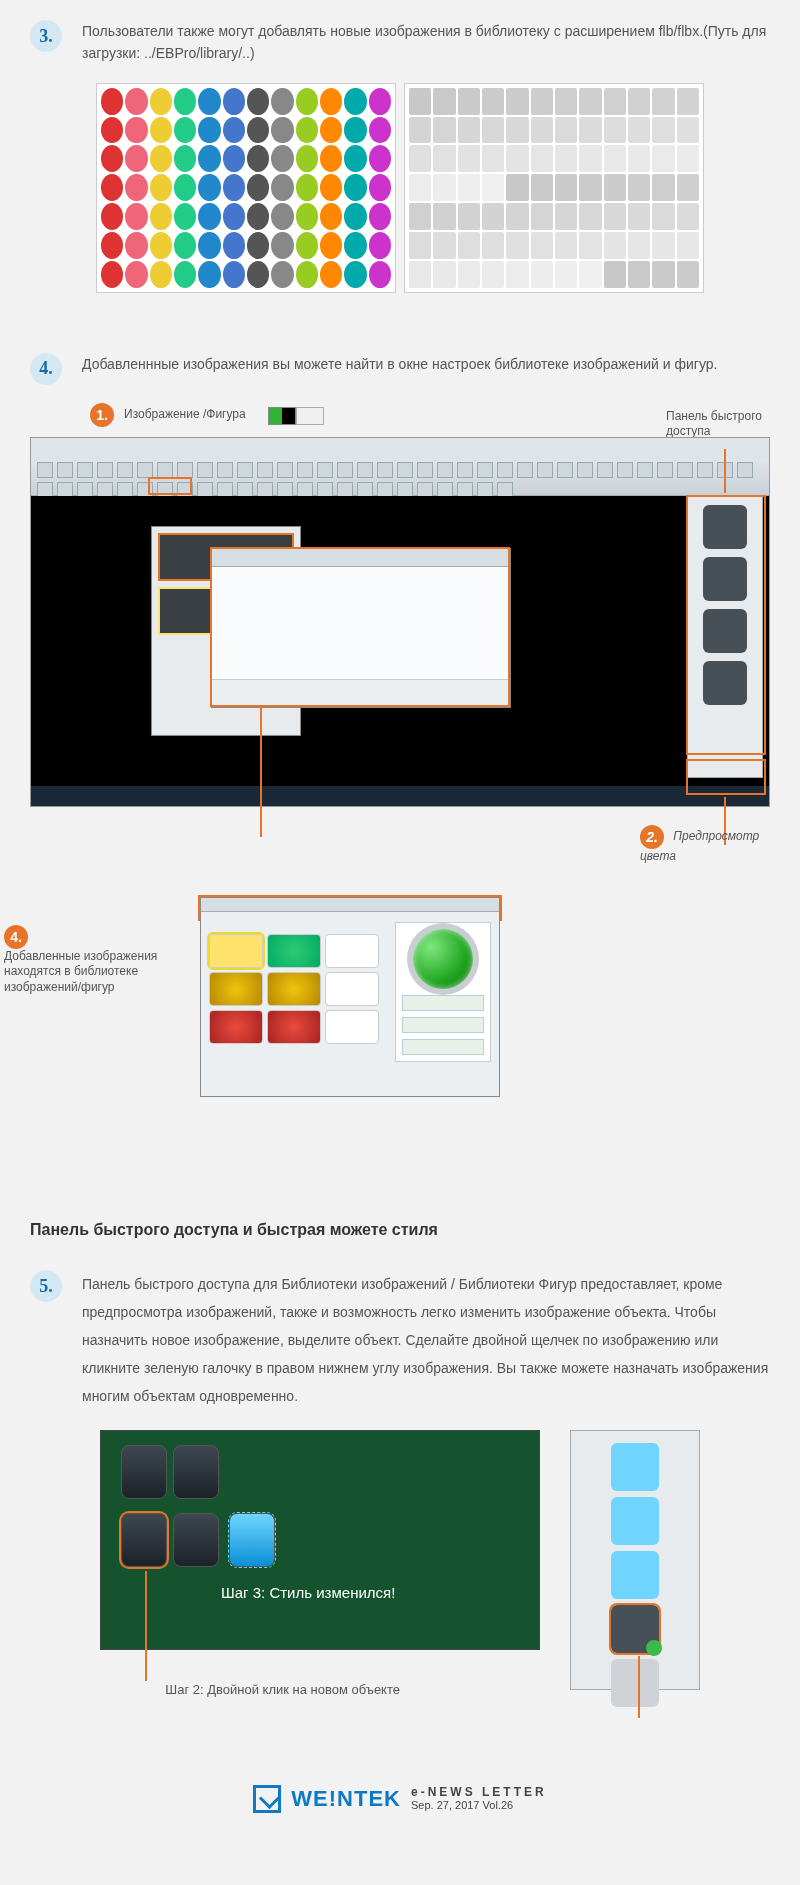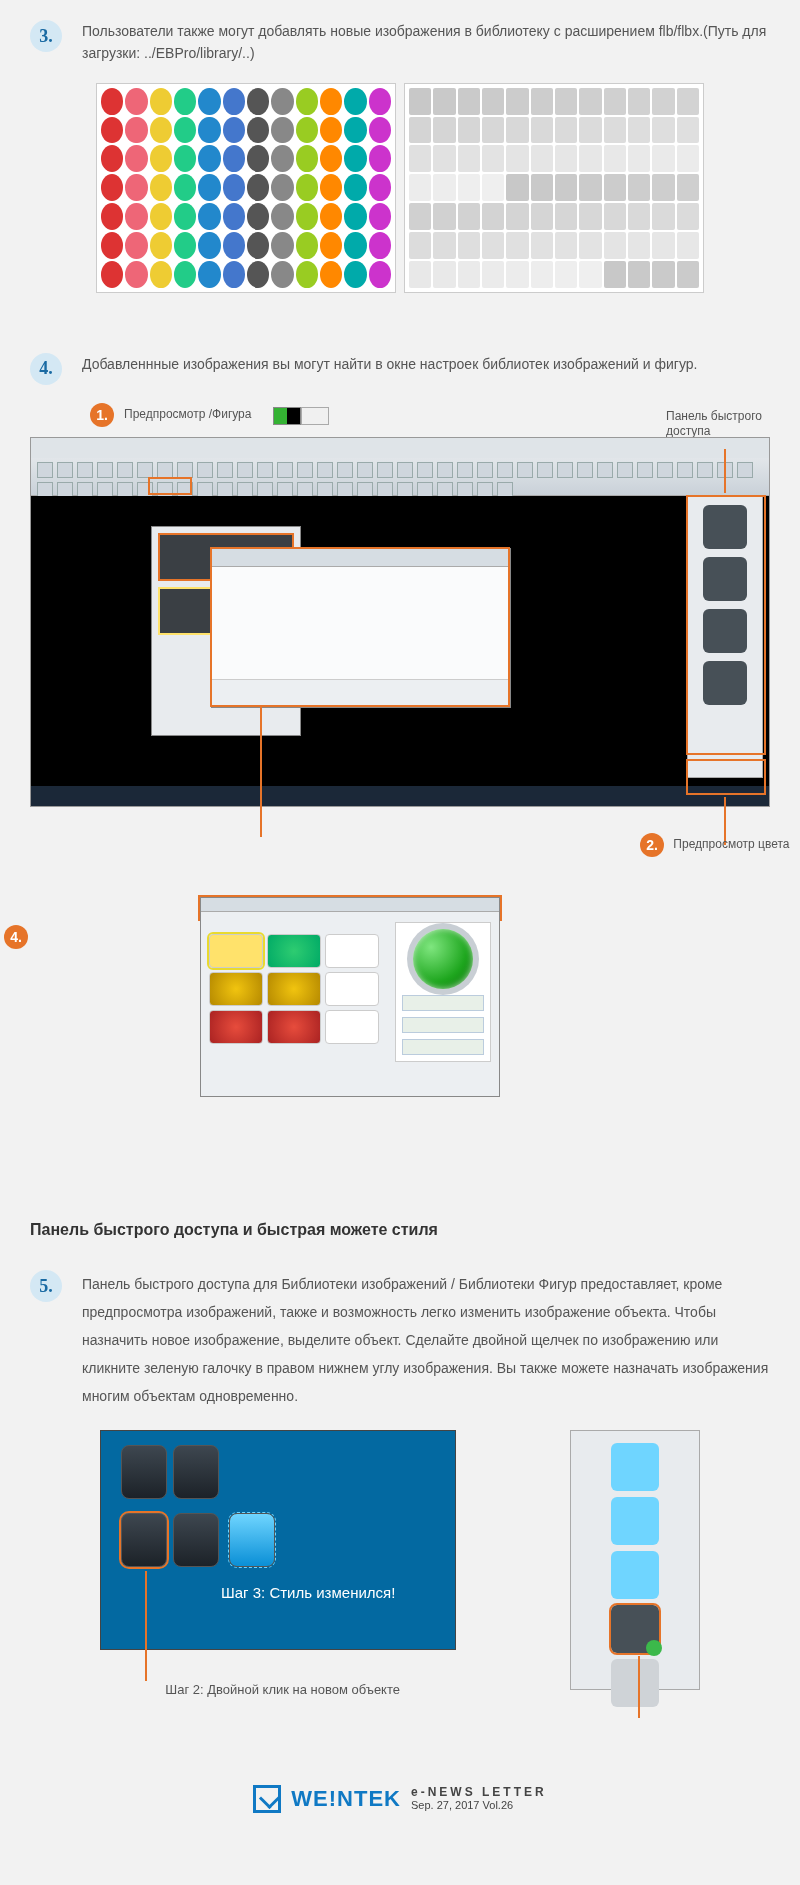--- a/index.html
+++ b/index.html
@@ -84,21 +84,21 @@
   .lib-popup .sel2 { outline:2px solid #e9da2e; }
   .lib-popup .preview { position:absolute; right:8px; top:24px; width:96px; height:140px;
                         background:#fff; border:1px solid #ccc; display:flex; flex-direction:column;
                         align-items:center; padding:6px; gap:6px;}
   .big-btn { width:60px; height:60px; border-radius:50%; background:radial-gradient(circle at 30% 30%,#7fe67f,#1ea61e 60%,#0c6e0c);
              box-shadow: inset 0 0 6px rgba(255,255,255,.7), 0 0 0 6px #c8ced4;}
   .mini-row { width:100%; height:16px; background:#e8f0e8; border:1px solid #bcd; font-size:8px; text-align:center;}
 
   
   .style-shot { width:600px; margin:20px auto 10px; position:relative; }
-  .dark-canvas { width:356px; height:220px; background:#0369a1; border:1px solid #444; position:relative; }
+  .dark-canvas { width:440px; height:220px; background:#14532d; border:1px solid #444; position:relative; }
   .dark-canvas .obj { position:absolute; width:46px; height:54px; border-radius:8px;
                       background:linear-gradient(#3e4750,#1c2228); border:1px solid #555;}
   .dark-canvas .obj.blue { background:linear-gradient(#6fd5ff,#0a8fd6);}
   .dark-canvas .txt { position:absolute; color:#fff; font-size:15px; }
   .side2 { position:absolute; right:0; top:0; width:130px; height:260px; background:#e8ebee;
            border:1px solid #aaa; padding:6px;}
   .side2 .th { width:48px; height:48px; margin:6px auto; background:#6fd5ff; border-radius:6px;}
   .side2 .th.dark { background:#475057;}
   .side2 .th.sel3 { outline:2px solid #e67429; position:relative;}
   .side2 .th.sel3::after { content:""; position:absolute; right:-3px; bottom:-3px;
@@ -303,26 +303,26 @@
         <div class="cell" style="background: rgb(201, 201, 201);"></div>
         <div class="cell" style="background: rgb(202, 202, 202);"></div>
         <div class="cell" style="background: rgb(203, 203, 203);"></div>
       </div>
   </div>
 </div>
 
 <div class="section">
   <div class="num-item">
     <div class="circle">4.</div>
-    <div class="step-text">Добавленнные изображения вы могут найти в окне настроек библиотек изображений и фигур.</div>
+    <div class="step-text">Добавленнные изображения вы можете найти в окне настроек библиотеке изображений и фигур.</div>
   </div>
 
   <div style="display:flex; align-items:center; gap:10px; margin-left:60px;">
     <span class="circle orange">1.</span>
-    <span style="font-size:12px;color:#555;">Предпросмотр /Фигура</span>
+    <span style="font-size:12px;color:#555;">Изображение /Фигура</span>
     <span class="toggle-widget">
       <span></span><span></span>
     </span>
   </div>
   <div class="label" style="right:34px; top:76px; width:100px; text-align:left;">Панель быстрого доступа</div>
 
   <div class="anno-area">
 
     <div class="app-shot">
       <div class="titlebar"></div>
@@ -409,27 +409,28 @@
 
     <div class="hl-box" style="left:118px; top:40px; width:44px; height:18px;"></div>
     <div class="hl-box" style="right:4px; top:58px; width:80px; height:260px;"></div>
     <div class="hl-box" style="right:4px; top:322px; width:80px; height:36px;"></div>
     <div class="hl-box" style="left:180px; top:110px; width:300px; height:160px;"></div>
     <div class="hl-line" style="left:230px; top:270px; width:2px; height:130px;"></div>
     <div class="hl-line" style="right:44px; top:360px; width:2px; height:48px;"></div>
     <div class="hl-line" style="right:44px; top:12px; width:2px; height:44px;"></div>
 
 
-    <div class="label" style="right:-20px; top:396px; width:150px;">
+    <div class="label" style="right:-20px; top:388px; width:150px;font-style:italic;">
       <span class="circle orange">2.</span>
       <span>Предпросмотр цвета</span>
     </div>
 
     <div class="label" style="left:-26px; top:488px; width:180px;">
       <span class="circle orange">4.</span><br>
+      <span>Добавленные изображения находятся в библиотеке изображений/фигур</span>
     </div>
     <div style="position:absolute; left:170px; top:460px;">
       <div class="hl-box" style="left:-2px; top:-2px; width:304px; height:26px;"></div>
       <div class="lib-popup">
         <div class="head"></div>
         <div class="grid">
           <div class="item sel2" style="background:#ffe26b;"></div>
           <div class="item" style="background:radial-gradient(circle,#2ecc71,#0a6);"></div>
           <div class="item"></div>
           <div class="item" style="background:radial-gradient(circle,#f1c40f,#b58900);"></div>

